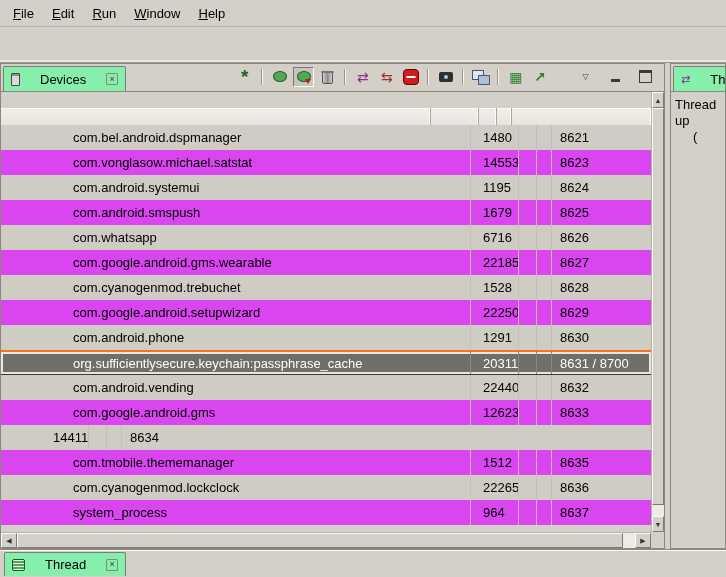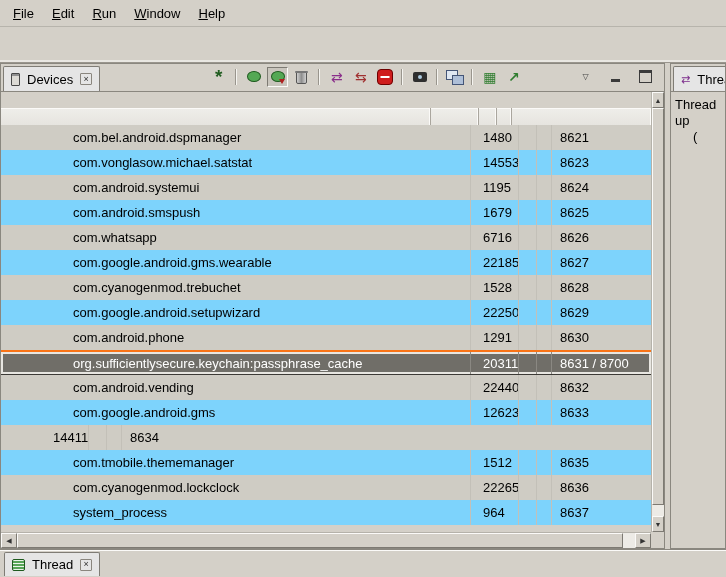--- a/index.html
+++ b/index.html
@@ -23,22 +23,22 @@
   
   .main { display: flex; height: 486px; }
   .devices-panel { width: 665px; display: flex; flex-direction: column;
                    border: 1px solid #8a877f; background: #d4d0c8; }
   .sash { width: 5px; }
   .threads-panel { flex: 1; border: 1px solid #8a877f; overflow: hidden; background: #d4d0c8; }
 
   
   .tabrow { height: 28px; display: flex; align-items: flex-end;
             border-bottom: 1px solid #8a877f; background: #d4d0c8; }
-  .tab { display: flex; align-items: center; gap: 7px; height: 25px; padding: 0 7px;
-         background: #e5e5e5; border: 1px solid #7f7c75; border-bottom: none;
+  .tab { display: flex; align-items: center; gap: 20px; height: 25px; padding: 0 7px;
+         background: #86efac; border: 1px solid #7f7c75; border-bottom: none;
          border-radius: 2px 2px 0 0; margin-left: 2px; white-space: nowrap; }
   .tab-close { width: 12px; height: 12px; border: 1px solid #8a867e; border-radius: 1px;
                display: flex; align-items: center; justify-content: center;
                font-size: 9px; line-height: 1; color: #333; }
   .dev-ico { width: 9px; height: 13px; border: 1px solid #474747; border-radius: 1px;
              background: linear-gradient(#8f8f8f 0 2px, #dcdad4 2px 11px, #8f8f8f 11px); }
   .threads-ico { color: #7c2d8c; font-size: 11px; }
   .log-ico { width: 13px; height: 12px; border: 1px solid #1e5a1e; border-radius: 2px;
              background-color: #57a557;
              background-image: repeating-linear-gradient(0deg, #eaf4ea 0 1px, transparent 1px 3px); }
@@ -98,21 +98,21 @@
   .th.w-name { width: 430px; padding-left: 8px; }
   .th.w-pid  { width: 48px; }
   .th.w-c3   { width: 18px; }
   .th.w-c4   { width: 15px; }
   .th.w-port { flex: 1; border-right: none; }
 
   .tbody { position: absolute; top: 26px; left: 0; right: 13px; bottom: 16px;
            overflow: hidden; padding-top: 7px; }
   .row { display: flex; height: 25px; align-items: stretch; padding-left: 40px; }
   .row.even { background: #cfccc4; }
-  .row.odd  { background: #7dd3fc; }
+  .row.odd  { background: #d946ef; }
   .cell { display: flex; align-items: center; border-right: 1px solid #c3c0b8;
           overflow: hidden; white-space: nowrap; }
   .cell.name { width: 430px; padding-left: 32px; }
   .cell.pid  { width: 48px; padding-left: 12px; }
   .cell.c3   { width: 18px; }
   .cell.c4   { width: 15px; }
   .cell.port { flex: 1; padding-left: 8px; border-right: none; }
   .row.selected { background: #706e68; color: #fff;
                   border-top: 2px solid #f97316; border-bottom: 1px solid #3c3a36;
                   box-shadow: inset 0 0 0 2px #e8e6e1; }

